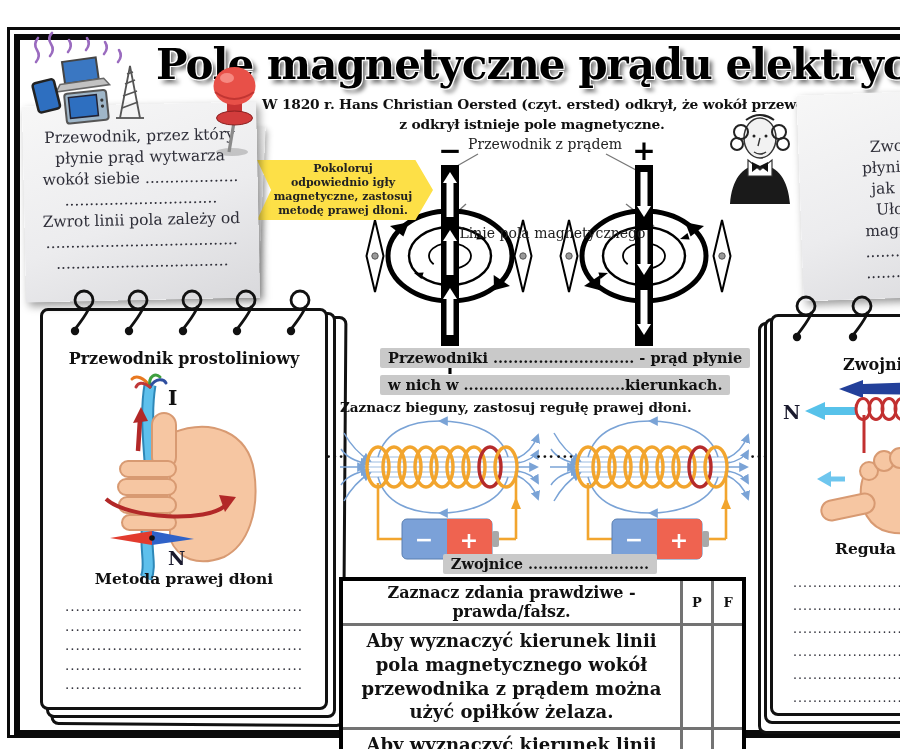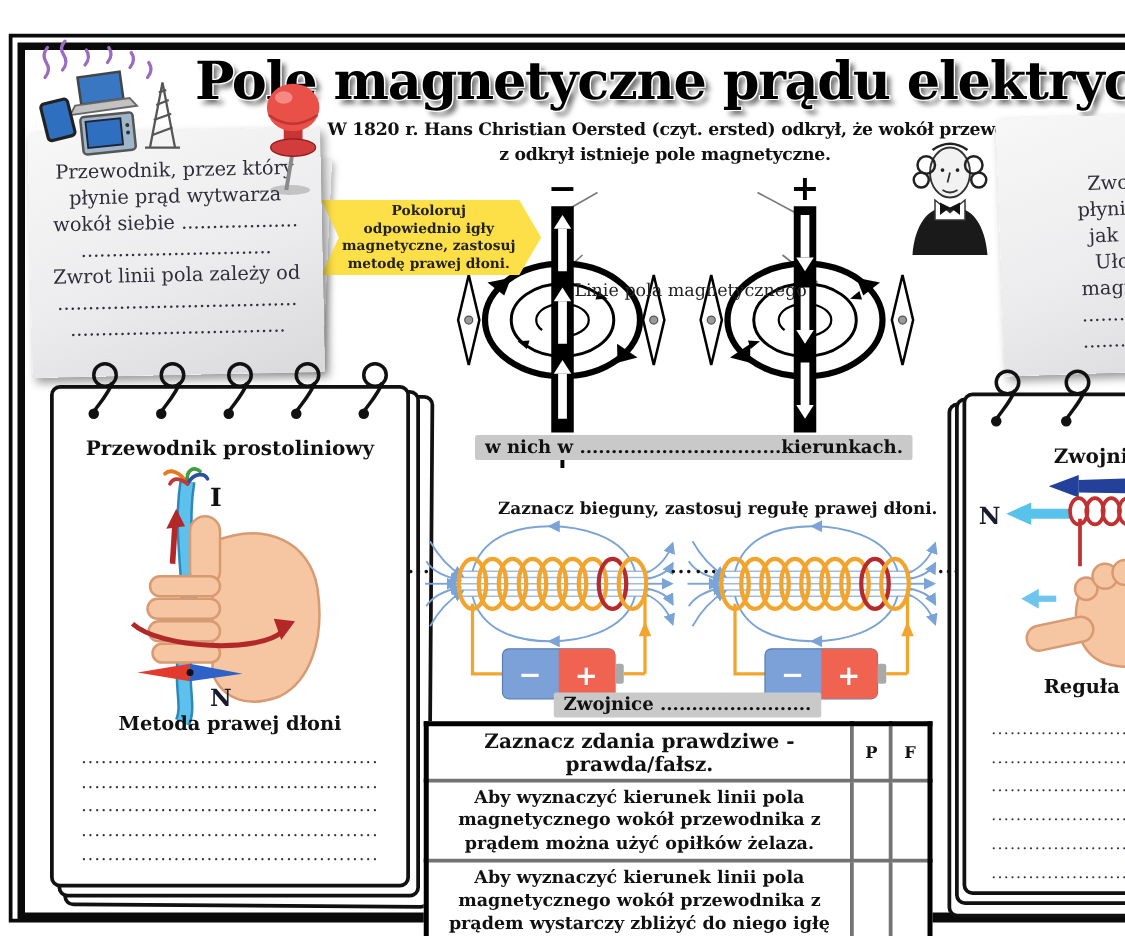--- a/index.html
+++ b/index.html
@@ -36,30 +36,30 @@
   
   .diag-label{z-index:3;font-size:14px;text-align:center;color:#222;white-space:nowrap;}
   #lbl-conductor{left:440px;top:136px;width:210px;}
   #lbl-fieldlines{left:445px;top:189px;width:215px;margin-top:36px;}
   svg{overflow:visible;}
   .sign{font-size:28px;font-weight:bold;text-anchor:middle;fill:#000;}
   
   .hl{background:#c9c9c9;padding:1px 8px 2px;border-radius:2px;box-decoration-break:clone;}
   #fill1{left:380px;top:344px;width:340px;text-align:center;font-size:14.5px;font-weight:bold;
          line-height:27px;z-index:2;white-space:nowrap;}
-  #poles{left:340px;top:399px;width:410px;text-align:right;font-size:13.5px;font-weight:bold;z-index:2;}
+  #poles{left:340px;top:399px;width:410px;text-align:left;font-size:13.5px;font-weight:bold;z-index:2;}
   #fill2{left:420px;top:555px;width:260px;text-align:center;font-size:14.5px;font-weight:bold;z-index:2;}
   .dots{font-size:15px;font-weight:bold;z-index:2;letter-spacing:1px;}
   
   #ttable{left:339px;top:577px;width:407px;border-collapse:collapse;z-index:2;background:#fff;}
   #ttable th,#ttable td{border:3px solid #737373;}
   #ttable{border:4px solid #000;}
   #ttable th.hdr{font-size:16px;font-weight:bold;padding:2px 4px;}
   #ttable th.pf-h{width:26px;font-size:13px;}
-  #ttable td.stmt{font-size:14px;font-weight:bold;text-align:center;line-height:1.32;padding:3px 5px;}
+  #ttable td.stmt{font-size:18px;font-weight:bold;text-align:center;line-height:1.32;padding:3px 5px;}
   #ttable td.pf{width:26px;}
   
   .sheet{background:#fff;border:3.5px solid #111;border-radius:8px;}
   #nbL-b2{left:52px;top:315px;width:288px;height:405px;z-index:1;transform:rotate(.4deg);}
   #nbL-b1{left:46px;top:312px;width:284px;height:400px;z-index:1;}
   #nbL{left:40px;top:308px;width:282px;height:396px;z-index:2;}
   #nbR-b2{left:758px;top:322px;width:246px;height:406px;z-index:1;}
   #nbR-b1{left:764px;top:318px;width:243px;height:400px;z-index:1;}
   #nbR{left:770px;top:314px;width:240px;height:396px;z-index:2;}
   .nb-title{position:absolute;left:0;width:100%;text-align:center;font-size:16px;font-weight:bold;}
@@ -224,23 +224,25 @@
         <polygon points="306,137 299,126 313,126"></polygon>
           <rect x="302.5" y="92" width="7" height="34"></rect>
         <polygon points="306,197 299,186 313,186"></polygon>
           <rect x="302.5" y="152" width="7" height="34"></rect>
       </g>
       <text class="sign" x="306" y="22">+</text>
       <text class="sign" x="306" y="236">−</text>
     </g>
   </svg>
 
+  <div class="abs diag-label" id="lbl-conductor">Przewodnik z prądem</div>
   <div class="abs diag-label" id="lbl-fieldlines">Linie pola magnetycznego</div>
 
   <div class="abs" id="fill1">
+    <div><span class="hl">Przewodniki ............................ - prąd płynie</span></div>
     <div><span class="hl">w nich w ................................kierunkach.</span></div>
   </div>
 
   <div class="abs" id="poles">Zaznacz bieguny, zastosuj regułę prawej dłoni.</div>
 
   <svg class="abs" width="200" height="150" viewBox="0 0 200 150" style="left:340px;top:419px;z-index:2">
     <defs>
         <marker id="mA" viewBox="0 0 10 10" refX="8" refY="5" markerWidth="6.5" markerHeight="6.5" orient="auto-start-reverse">
           <path d="M0,0 L10,5 L0,10 z" fill="#7aa3d6"></path>
         </marker>

